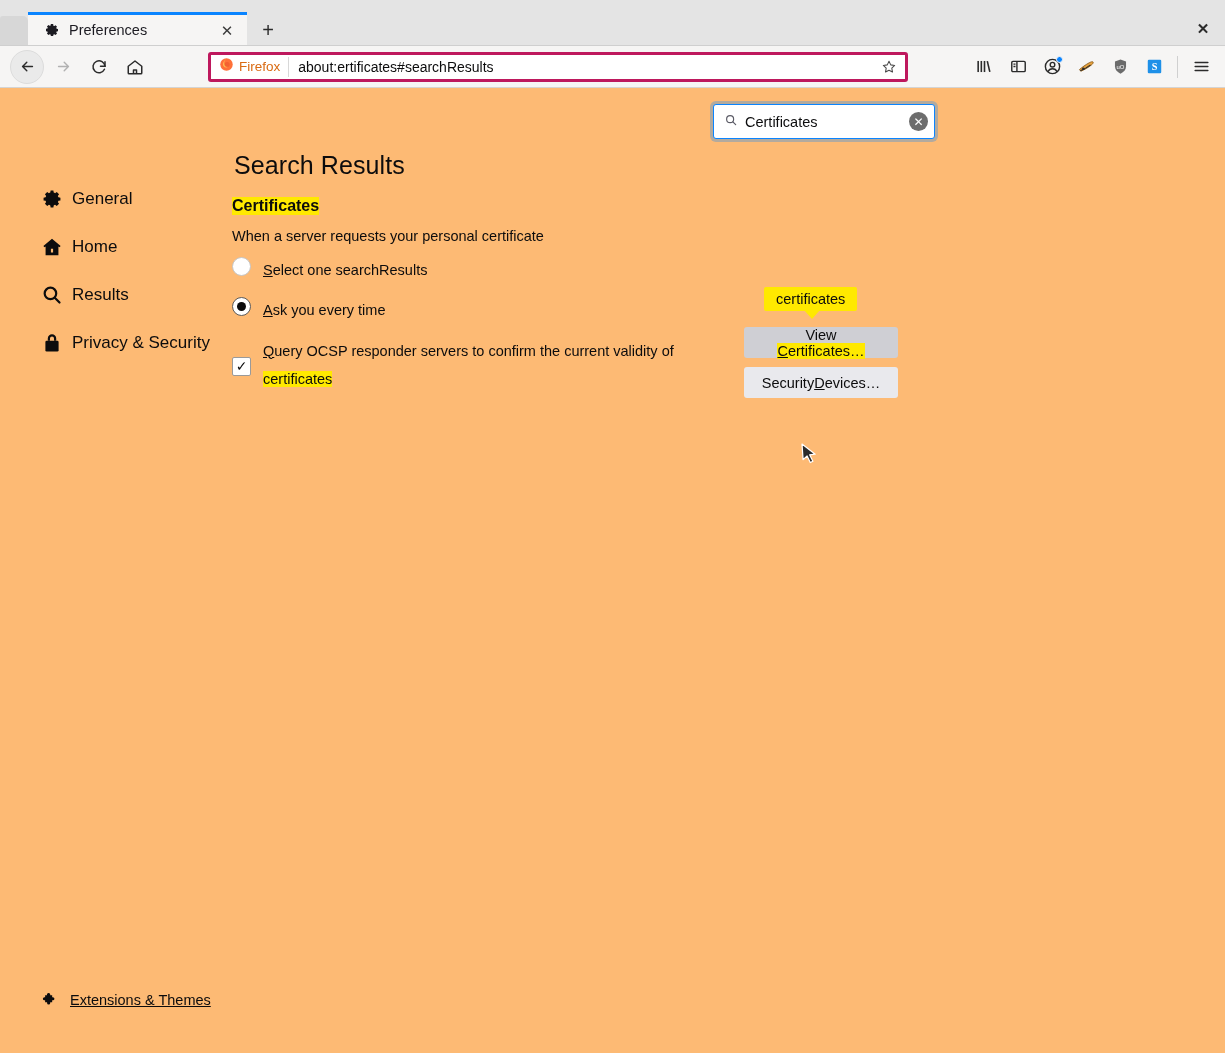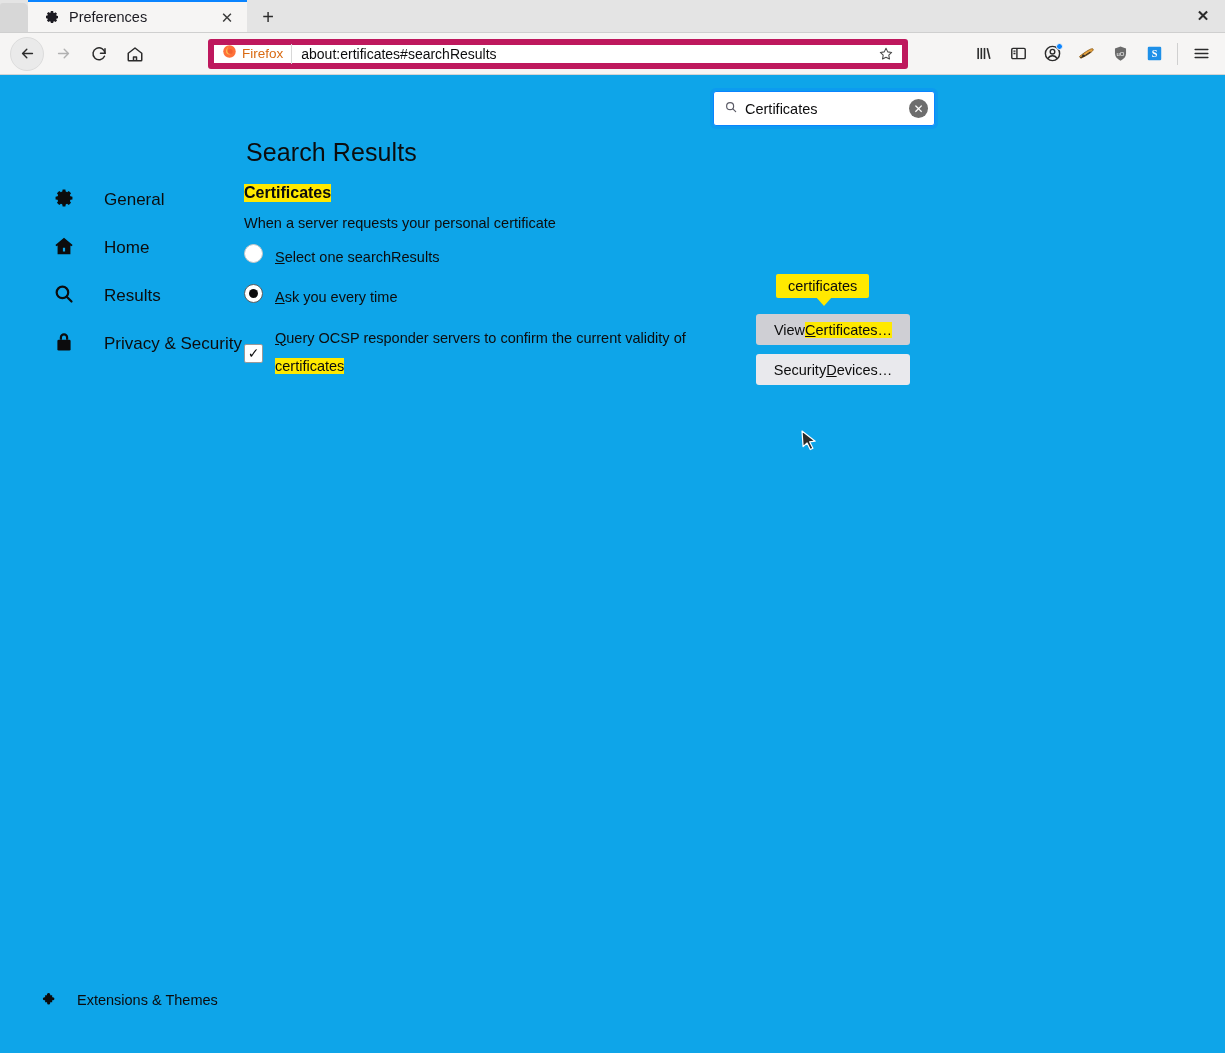--- a/index.html
+++ b/index.html
@@ -7,21 +7,21 @@
     width: 1225px; height: 1053px;
     font-family: "Liberation Sans", sans-serif;
     background: #fafafa;
     overflow: hidden;
   }
 
   
   .browser { width: 1225px; height: 1053px; position: relative; display: flex; flex-direction: column; }
 
   .tabstrip {
-    height: 33px; background: #e4e4e4;
+    height: 46px; background: #e4e4e4;
     display: flex; align-items: flex-end; position: relative;
     border-bottom: 1px solid #cfcfcf;
   }
   .tab-ghost {
     width: 28px; height: 29px; background: #d7d7d7;
     border-top-right-radius: 5px; border-top-left-radius: 3px;
   }
   .tab {
     height: 33px; width: 219px; background: #f6f5f4;
     display: flex; align-items: center; gap: 9px;
@@ -52,56 +52,56 @@
   .navbtn {
     width: 34px; height: 34px; display: flex; align-items: center; justify-content: center;
     border-radius: 50%; color: #2b2b2b;
   }
   .navbtn.back { background: #eaeaea; border: 1px solid #dcdcdc; margin-left: 2px; }
   .navbtn.disabled { color: #b1b1b1; }
 
   .urlbar-wrap { flex: 1; display: flex; justify-content: center; padding: 0 6px; }
   .urlbar {
     display: flex; align-items: center; height: 30px; width: 700px;
-    background: #ffffff; border: 6px solid #be185d; border-radius: 3px;
+    background: #ffffff; border: 3px solid #be185d; border-radius: 3px;
     padding: 0 4px 0 6px;
   }
   .identity { display: flex; align-items: center; gap: 5px; padding: 0 8px 0 2px;
     border-right: 1px solid #d8d8d8; height: 20px; }
   .identity-label { font-size: 13.5px; color: #d96a12; }
   .url-text { flex: 1; font-size: 14px; color: #0c0c0d; padding-left: 9px;
      white-space: nowrap; overflow: hidden; }
   .star { width: 24px; height: 24px; display:flex; align-items:center; justify-content:center; color:#4a4a4a; }
 
   .toolbar-icons { display: flex; align-items: center; gap: 2px; padding-left: 4px; }
   .tbicon { width: 32px; height: 32px; display: flex; align-items: center; justify-content: center;
     color: #2b2b2b; position: relative; }
   .tb-sep { width: 1px; height: 22px; background: #d0d0d0; margin: 0 5px; }
   .badge-dot { position: absolute; top: 5px; right: 5px; width: 7px; height: 7px;
     border-radius: 50%; background: #0a84ff; border: 1px solid #f6f5f4; }
 
   
-  .content { flex: 1; background: #0ea5e9; position: relative; padding-left: 12px; }
+  .content { flex: 1; background: #fdba74; position: relative; }
 
   .search-row { display: flex; justify-content: flex-end; padding: 16px 290px 0 0; }
   .prefsearch {
     width: 222px; height: 35px; display: flex; align-items: center; gap: 7px;
     background: #ffffff; border: 1px solid #0a84ff; border-radius: 3px;
     padding: 0 6px 0 10px; box-shadow: 0 0 0 3px rgba(10,132,255,0.30);
   }
   .prefsearch-input { flex: 1; font-size: 14.5px; color: #0c0c0d; }
   .clear-btn { width: 19px; height: 19px; border-radius: 50%; background: #6d6d6d;
     color: #fff; display: flex; align-items: center; justify-content: center;
     font-size: 12px; line-height: 1; }
 
   .body-grid { display: flex; padding-top: 6px; }
 
   
   .sidebar { width: 232px; flex: 0 0 232px; padding-left: 40px; padding-top: 30px; }
-  .side-item { display: flex; align-items: flex-end; gap: 28px; height: 48px; color: #0c0c0d; }
+  .side-item { display: flex; align-items: center; gap: 8px; height: 48px; color: #0c0c0d; }
   .side-ico { width: 24px; height: 24px; flex: 0 0 24px; display: flex; align-items: center; justify-content: center; }
   .side-label { font-size: 17px; }
 
   
   .main { flex: 1; padding-top: 6px; position: relative; }
   .page-title { font-size: 25px; font-weight: 300; color: #0c0c0d; margin: 0 0 17px 2px; letter-spacing: .1px; }
 
   .section-head { font-size: 16px; font-weight: bold; color: #0c0c0d; display: inline-block; }
   .hl { background: #ffe900; }
   .subtext { font-size: 14.5px; color: #0c0c0d; margin-top: 13px; }
@@ -125,38 +125,38 @@
   .check-label { font-size: 14.5px; color: #0c0c0d; line-height: 1.95; max-width: 480px; }
   .ul { text-decoration: underline; }
 
   
   .btn-col { position: absolute; left: 512px; top: 182px; width: 154px; }
   .btn {
     height: 31px; background: #e9e9ed; border: none; border-radius: 3px;
     font-size: 14.5px; color: #0c0c0d; display: flex; align-items: center; justify-content: center;
     width: 100%; margin-bottom: 9px; font-family: "Liberation Sans", sans-serif;
   }
-  .btn.hover { background: #cfcfd4; }
+  .btn.hover { background: #cfcfd4; flex-direction: column; }
 
   .tooltip {
     position: absolute; left: 20px; top: -40px; background: #ffe900;
     padding: 4px 12px; border-radius: 2px; font-size: 14.5px; color: #0c0c0d;
     white-space: nowrap;
   }
   .tooltip:after {
     content: ""; position: absolute; left: 50%; margin-left: -7px; bottom: -8px;
     border-left: 8px solid transparent; border-right: 8px solid transparent;
     border-top: 9px solid #ffe900;
   }
 
   .cursor { position: absolute; left: 801px; top: 355px; width: 17px; height: 24px; }
 
   
   .footer { position: absolute; left: 40px; bottom: 34px; }
-  .foot-item { display: flex; align-items: center; gap: 17px; height: 39px; color: #0c0c0d; }
+  .foot-item { display: flex; align-items: center; gap: 10px; height: 39px; color: #0c0c0d; text-decoration: underline; }
   .foot-ico { width: 20px; height: 20px; flex: 0 0 20px; display: flex; align-items: center; justify-content: center; }
   .foot-label { font-size: 14.5px; }
 </style>
 </head>
 <body>
 
 <div class="browser">
 
   <div class="tabstrip">
     <div class="tab-ghost"></div>

